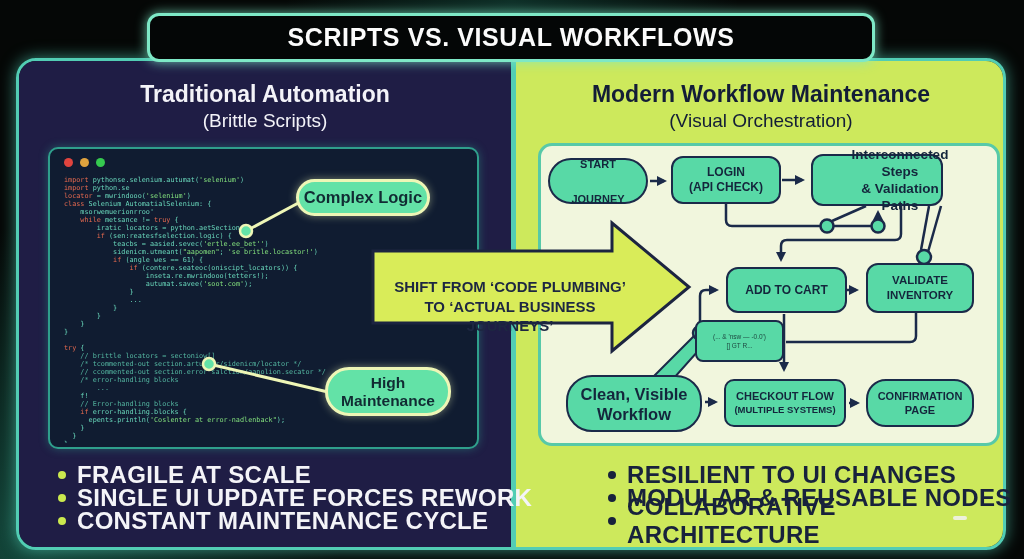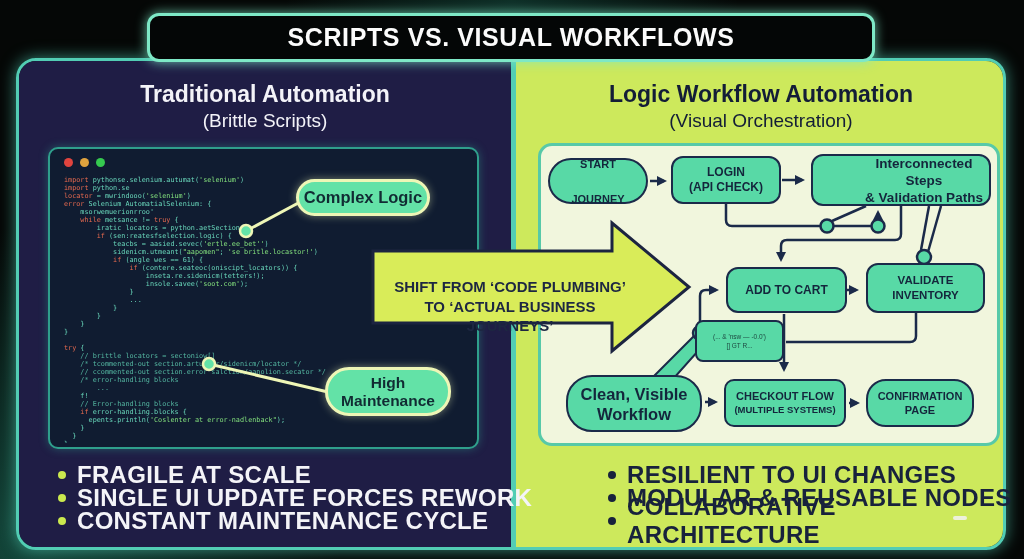--- a/index.html
+++ b/index.html
@@ -51,23 +51,23 @@
   .flow-panel{position:absolute;left:538px;top:143px;width:462px;height:303px;background:#f1f6dd;
     border:3px solid #57c9a8;border-radius:14px;box-sizing:border-box;z-index:4;}
   svg.overlay{position:absolute;left:0;top:0;width:1024px;height:559px;pointer-events:none;}
   .ov-arrow{z-index:10;} .ov-conn{z-index:13;} .ov-call{z-index:12;}
   
   .fnode{position:absolute;display:flex;flex-direction:column;align-items:center;justify-content:center;
     background:#58d9a6;border:2.5px solid #1b2a49;color:#14263c;font-weight:bold;text-align:center;
     box-sizing:border-box;z-index:14;}
   .n-start{left:548px;top:158px;width:100px;height:46px;border-radius:23px;font-size:11px;line-height:14px;gap:21px;}
   .n-login{left:671px;top:156px;width:110px;height:48px;border-radius:12px;font-size:12px;line-height:15px;}
-  .n-inter{left:811px;top:154px;width:180px;height:52px;border-radius:12px;font-size:13.5px;line-height:17px;padding-left:46px;}
+  .n-inter{left:811px;top:154px;width:132px;height:52px;border-radius:12px;font-size:13.5px;line-height:17px;padding-left:46px;}
   .n-cart{left:726px;top:267px;width:121px;height:46px;border-radius:12px;font-size:12px;}
-  .n-validate{left:866px;top:263px;width:119px;height:50px;border-radius:12px;font-size:11.5px;line-height:15px;}
+  .n-validate{left:866px;top:263px;width:108px;height:50px;border-radius:12px;font-size:11.5px;line-height:15px;}
   .n-mini{left:695px;top:320px;width:89px;height:42px;border-radius:8px;font-size:6.5px;line-height:9px;color:#1e4a42;font-weight:normal;}
   .n-clean{left:566px;top:375px;width:136px;height:57px;border-radius:26px;font-size:16.5px;line-height:20px;}
   .n-checkout{left:724px;top:379px;width:122px;height:48px;border-radius:10px;font-size:11px;line-height:13px;}
   .n-checkout .sub{font-size:9.5px;}
   .n-confirm{left:866px;top:379px;width:108px;height:48px;border-radius:20px;font-size:11px;line-height:14px;}
   
   ul.bullets{position:absolute;margin:0;padding:0;list-style:none;z-index:8;font-weight:bold;font-size:24px;letter-spacing:.3px;}
   ul.bullets li{display:flex;align-items:center;height:23px;}
   ul.bullets .dot{width:8px;height:8px;border-radius:50%;margin-right:11px;flex:0 0 auto;}
   .bullets-l{left:58px;top:463px;color:#f4f4f8;}
@@ -90,45 +90,45 @@
   <div class="banner">
     <span class="banner-title">SCRIPTS VS. VISUAL WORKFLOWS</span>
   </div>
 
   <div class="head head-l">
     <div class="h1">Traditional Automation</div>
     <div class="h2">(Brittle Scripts)</div>
   </div>
 
   <div class="head head-r">
-    <div class="h1">Logic Workflow Automation</div>
+    <div class="h1">Modern Workflow Maintenance</div>
     <div class="h2">(Visual Orchestration)</div>
   </div>
 
   <div class="code-win">
     <div class="win-dots">
       <i class="d-red"></i>
       <i class="d-yel"></i>
       <i class="d-grn"></i>
     </div>
     <div class="code-body">
         <div class="code-line"><span class="tok-k">import </span><span class="tok-t">pythonse.selenium.autumat(</span><span class="tok-s">'selenium'</span><span class="tok-t">)</span></div>
         <div class="code-line"><span class="tok-k">import </span><span class="tok-t">python.se</span></div>
         <div class="code-line"><span class="tok-k">locator</span><span class="tok-t"> = mwrindooo(</span><span class="tok-s">'selenium'</span><span class="tok-t">)</span></div>
-        <div class="code-line"><span class="tok-k">error </span><span class="tok-t">Selenium AutomatialSelenium: {</span></div>
+        <div class="code-line"><span class="tok-k">class </span><span class="tok-t">Selenium AutomatialSelenium: {</span></div>
         <div class="code-line"><span class="tok-t">    msorwemuerionrroo'</span></div>
         <div class="code-line"><span class="tok-k">    while </span><span class="tok-t">metsance != </span><span class="tok-k">truy</span><span class="tok-t"> {</span></div>
         <div class="code-line"><span class="tok-t">        iratic locators = python.aetSection()</span></div>
         <div class="code-line"><span class="tok-k">        if </span><span class="tok-t">(sen:reatesfselection.logic) {</span></div>
         <div class="code-line"><span class="tok-t">            teacbs = aasied.sevec(</span><span class="tok-s">'ertle.ee_bet''</span><span class="tok-t">)</span></div>
         <div class="code-line"><span class="tok-t">            sidenicm.utmeant(</span><span class="tok-s">"aapomen"</span><span class="tok-t">; </span><span class="tok-s">'se britle.locastor!'</span><span class="tok-t">)</span></div>
         <div class="code-line"><span class="tok-k">            if </span><span class="tok-t">(angle wes == 61) {</span></div>
         <div class="code-line"><span class="tok-k">                if </span><span class="tok-t">(contere.seateoc(oniscipt_locators)) {</span></div>
-        <div class="code-line"><span class="tok-t">                    inseta.re.sidenicm(tetters!);</span></div>
-        <div class="code-line"><span class="tok-t">                    insole.savee(</span><span class="tok-s">'soot.com'</span><span class="tok-t">);</span></div>
+        <div class="code-line"><span class="tok-t">                    inseta.re.mwrindooo(tetters!);</span></div>
+        <div class="code-line"><span class="tok-t">                    autumat.savee(</span><span class="tok-s">'soot.com'</span><span class="tok-t">);</span></div>
         <div class="code-line"><span class="tok-t">                }</span></div>
         <div class="code-line"><span class="tok-t">                ...</span></div>
         <div class="code-line"><span class="tok-t">            }</span></div>
         <div class="code-line"><span class="tok-t">        }</span></div>
         <div class="code-line"><span class="tok-t">    }</span></div>
         <div class="code-line"><span class="tok-t">}</span></div>
         <div class="code-line"><span class="tok-t"></span></div>
         <div class="code-line"><span class="tok-k">try</span><span class="tok-t"> {</span></div>
         <div class="code-line"><span class="tok-c">    // brittle locators = sectoniow[]</span></div>
         <div class="code-line"><span class="tok-c">    /* tcommented-out section.artuater/sidenicm/locator */</span></div>

